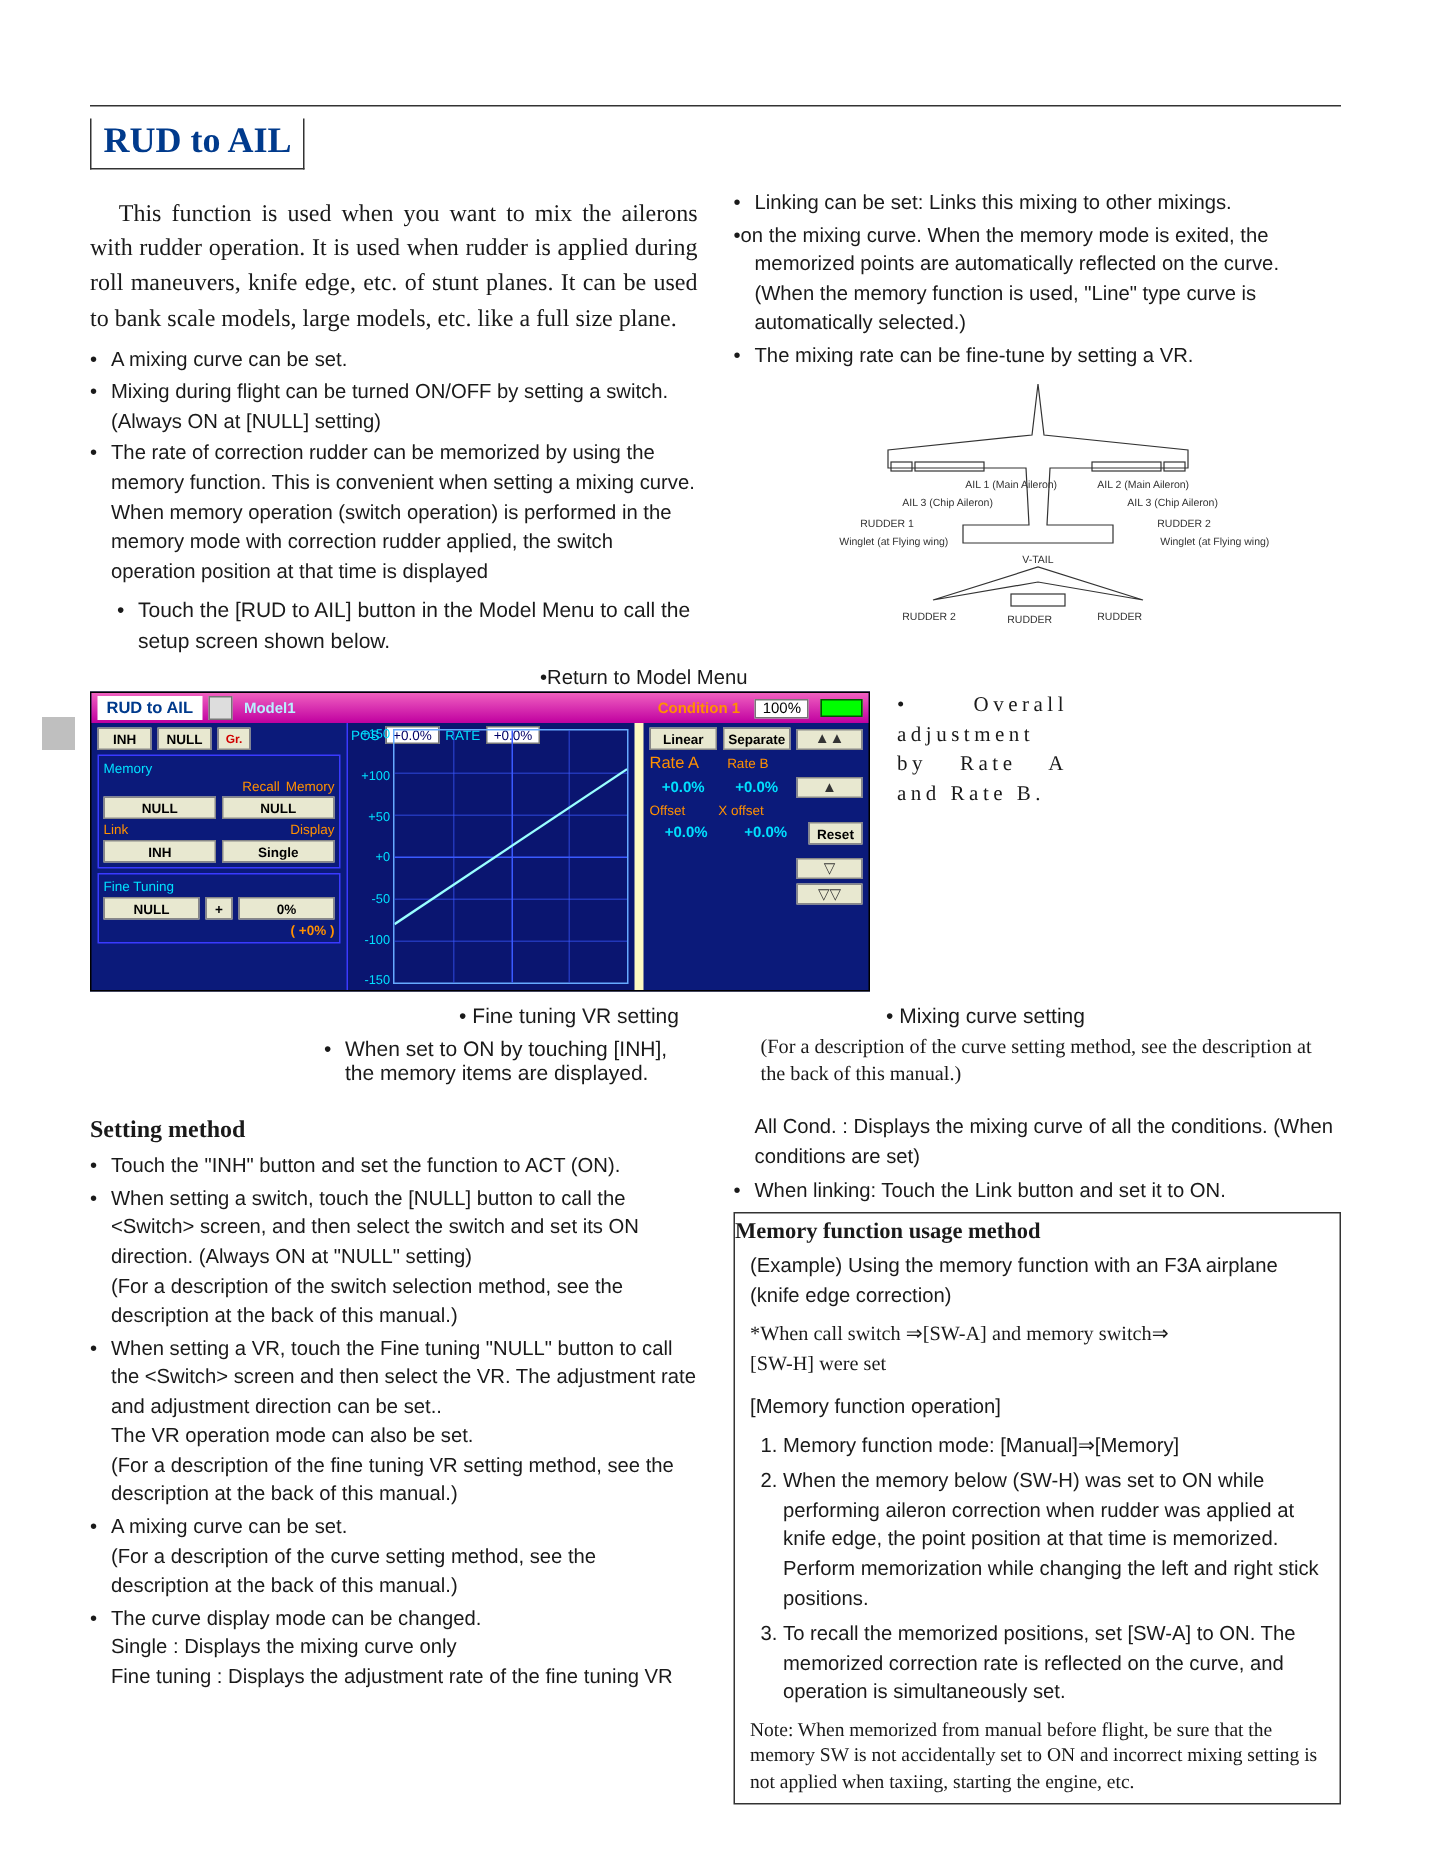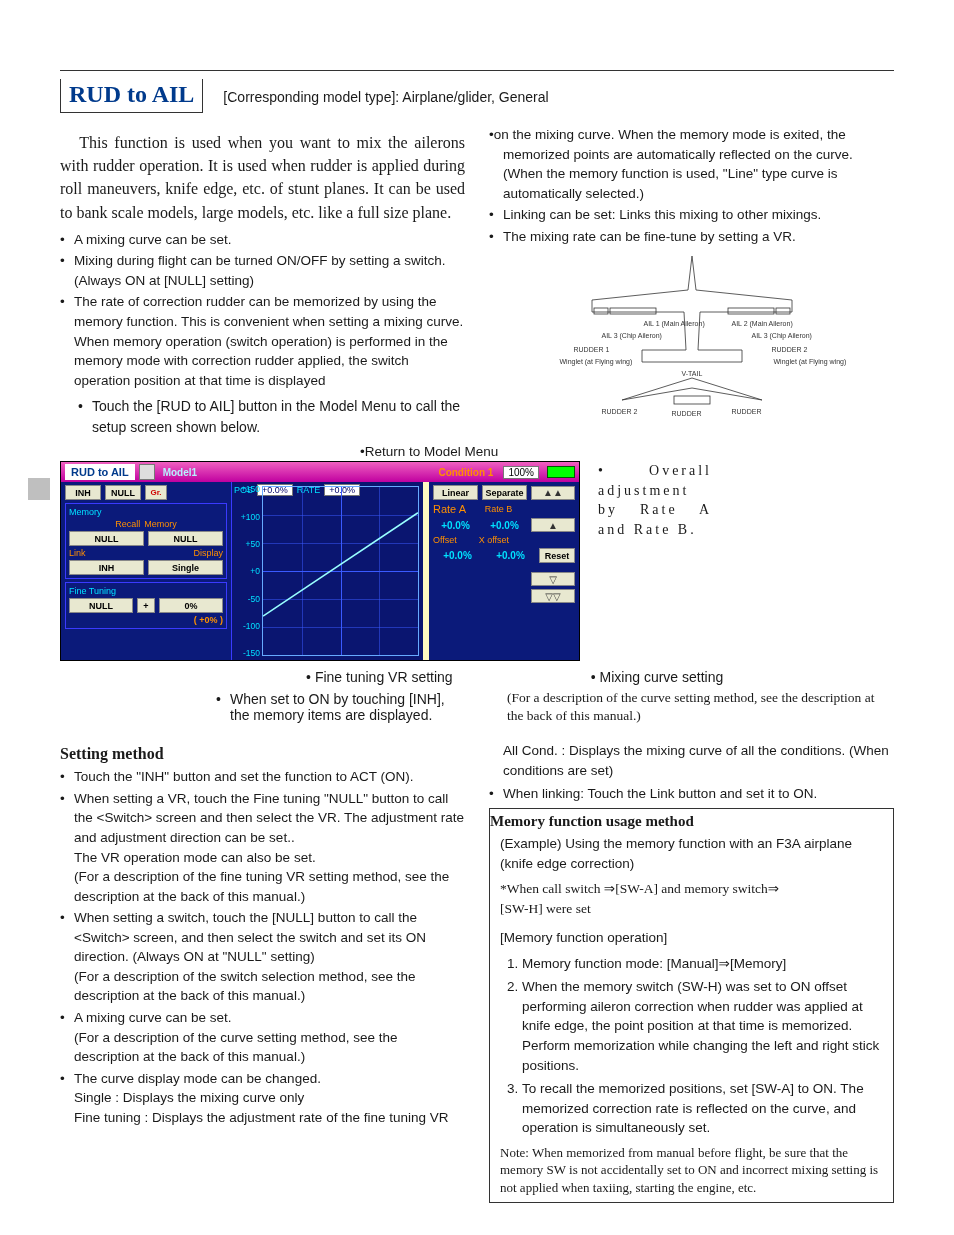--- a/index.html
+++ b/index.html
@@ -134,37 +134,36 @@
 </style>
 </head>
 <body>
 <div class="page">
 
 <span class="gutter-mark"></span>
 
 <div class="hr-top"></div>
 <div class="title-row">
   <div class="title">RUD to AIL</div>
-  <div class="subtitle">[Corresponding model type]: Airplane/glider, General</div>
 </div>
 
 <div class="cols">
   <div class="col">
     <p class="intro" style="width:100%">This function is used when you want to mix the ailerons with rudder operation. It is used when rudder is applied during roll maneuvers, knife edge, etc. of stunt planes. It can be used to bank scale models, large models, etc. like a full size plane.</p>
     <ul class="bullets">
       <li>A mixing curve can be set.</li>
       <li>Mixing during flight can be turned ON/OFF by setting a switch. (Always ON at [NULL] setting)</li>
       <li>The rate of correction rudder can be memorized by using the memory function. This is convenient when setting a mixing curve. When memory operation (switch operation) is performed in the memory mode with correction rudder applied, the switch operation position at that time is displayed</li>
     </ul>
     <div class="touch">Touch the [RUD to AIL] button in the Model Menu to call the setup screen shown below.</div>
   </div>
   <div class="col">
     <ul class="bullets">
+      <li>Linking can be set: Links this mixing to other mixings.</li>
       <li style="list-style:none;padding-left:14px"><span style="margin-left:-14px;visibility:hidden">•</span><span>on the mixing curve. When the memory mode is exited, the memorized points are automatically reflected on the curve. (When the memory function is used, "Line" type curve is automatically selected.)</span></li>
-      <li>Linking can be set: Links this mixing to other mixings.</li>
       <li>The mixing rate can be fine-tune by setting a VR.</li>
     </ul>
     <div class="plane">
       <svg viewBox="0 0 260 170">
         <g stroke="#333" stroke-width="0.8" fill="none">
 
           <path d="M130 6 L134 40 L230 50 L230 62 L138 62 L136 100 L180 100 L180 112 L80 112 L80 100 L124 100 L122 62 L30 62 L30 50 L126 40 Z"></path>
 
           <rect x="48" y="58" width="46" height="6"></rect>
           <rect x="166" y="58" width="46" height="6"></rect>
@@ -214,21 +213,21 @@
       <div class="left-pane">
         <div class="row">
           <div class="btn">INH</div>
           <div class="btn">NULL</div>
           <div class="btn" style="min-width:22px">
                 <span class="gr">Gr.</span>
               </div>
         </div>
         <div class="grp">
           <div class="grp-label">Memory</div>
-          <div class="row" style="justify-content:center">
+          <div class="row" style="justify-content:flex-end">
             <span style="color:var(--amber);font-size:9px">Recall</span>
             <span style="color:var(--amber);font-size:9px">Memory</span>
           </div>
           <div class="row">
             <div class="btn" style="flex:1">NULL</div>
             <div class="btn" style="flex:1">NULL</div>
           </div>
           <div class="row" style="justify-content:space-between">
             <span style="color:var(--amber);font-size:9px">Link</span>
             <span style="color:var(--amber);font-size:9px">Display</span>
@@ -334,25 +333,25 @@
   <div style="flex:1">
     <div class="serif-note">(For a description of the curve setting method, see the description at the back of this manual.)</div>
   </div>
 </div>
 
 <div class="cols">
   <div class="col">
     <h3 class="sect">Setting method</h3>
     <ul class="bullets">
       <li>Touch the "INH" button and set the function to ACT (ON).</li>
+      <li style="white-space:pre-line">When setting a switch, touch the [NULL] button to call the &lt;Switch&gt; screen, and then select the switch and set its ON direction. (Always ON at "NULL" setting)
+(For a description of the switch selection method, see the description at the back of this manual.)</li>
       <li style="white-space:pre-line">When setting a VR, touch the Fine tuning "NULL" button to call the &lt;Switch&gt; screen and then select the VR. The adjustment rate and adjustment direction can be set..
 The VR operation mode can also be set.
 (For a description of the fine tuning VR setting method, see the description at the back of this manual.)</li>
-      <li style="white-space:pre-line">When setting a switch, touch the [NULL] button to call the &lt;Switch&gt; screen, and then select the switch and set its ON direction. (Always ON at "NULL" setting)
-(For a description of the switch selection method, see the description at the back of this manual.)</li>
       <li style="white-space:pre-line">A mixing curve can be set.
 (For a description of the curve setting method, see the description at the back of this manual.)</li>
       <li style="white-space:pre-line">The curve display mode can be changed.
 Single : Displays the mixing curve only
 Fine tuning : Displays the adjustment rate of the fine tuning VR</li>
     </ul>
   </div>
 
   <div class="col">
     <div class="sub" style="padding-left:14px;margin-top:10px">All Cond. : Displays the mixing curve of all the conditions. (When conditions are set)</div>
@@ -364,21 +363,21 @@
       <h4>Memory function usage method</h4>
       <div class="body">
         <div>(Example) Using the memory function with an F3A airplane (knife edge correction)</div>
         <div class="ital" style="margin-top:6px">
           <span>*When call switch </span><span class="arrow">⇒</span><span>[SW-A] and memory switch</span><span class="arrow">⇒</span><br>
           <span>[SW-H] were set</span>
         </div>
         <div style="margin-top:10px">[Memory function operation]</div>
         <ol class="num">
           <li>Memory function mode: [Manual]⇒[Memory]</li>
-          <li>When the memory switch (SW-H) was set to ON offset performing aileron correction when rudder was applied at knife edge, the point position at that time is memorized. Perform memorization while changing the left and right stick positions.</li>
+          <li>When the memory below (SW-H) was set to ON while performing aileron correction when rudder was applied at knife edge, the point position at that time is memorized. Perform memorization while changing the left and right stick positions.</li>
           <li>To recall the memorized positions, set [SW-A] to ON. The memorized correction rate is reflected on the curve, and operation is simultaneously set.</li>
         </ol>
       </div>
       <div class="note">Note: When memorized from manual before flight, be sure that the memory SW is not accidentally set to ON and incorrect mixing setting is not applied when taxiing, starting the engine, etc.</div>
     </div>
   </div>
 </div>
 
 </div>
 

